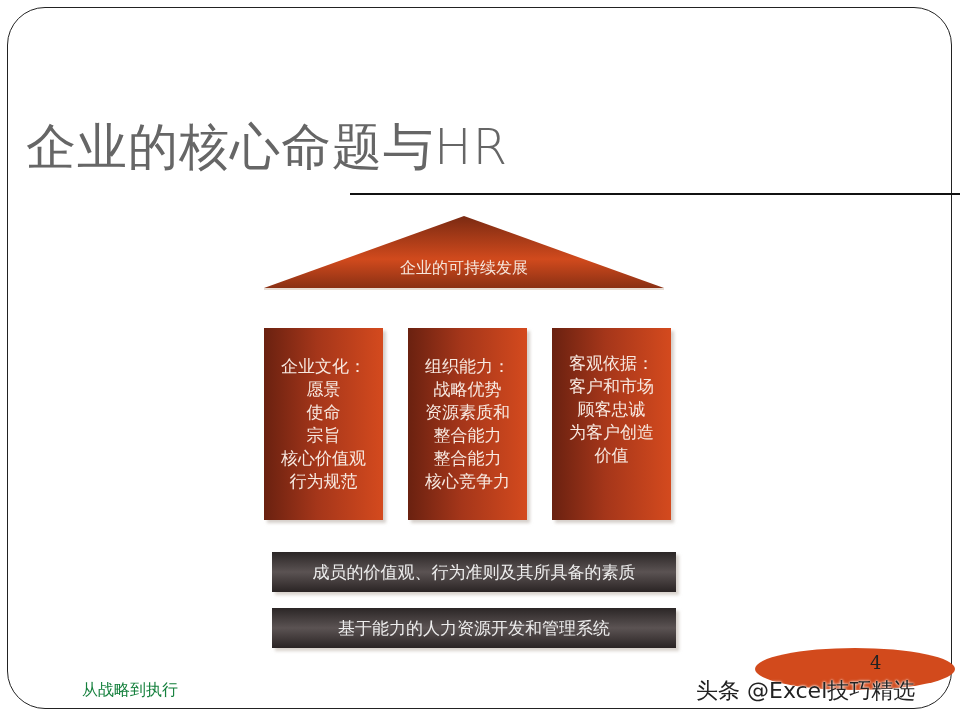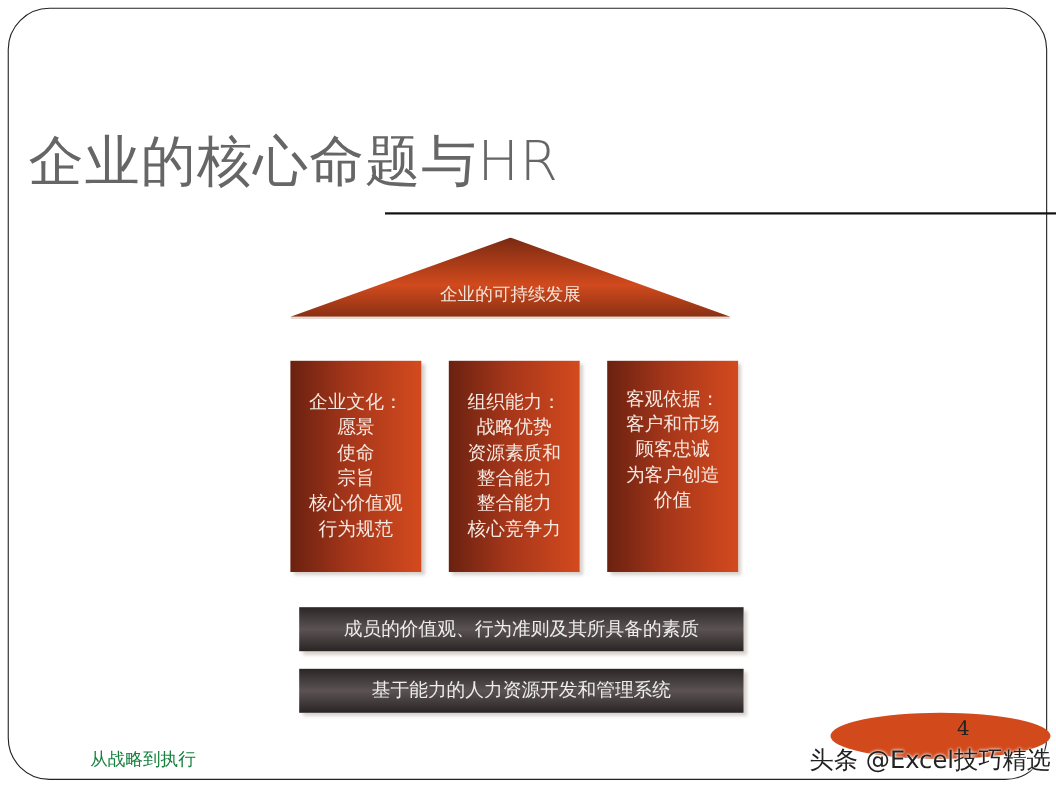--- a/index.html
+++ b/index.html
@@ -22,21 +22,21 @@
   .bar { position:absolute; left:272px; width:404px; height:40px;
          background:linear-gradient(to bottom,#2b2626 0%,#5b5353 50%,#2a2424 100%);
          box-shadow:3px 3px 3px rgba(190,180,170,0.6);
          color:#eeeeee; font-size:17px; line-height:40px; text-align:center; }
   .footer-left { position:absolute; left:82px; top:680px; font-size:16px; color:#15803d; }
   .page-oval { position:absolute; left:755px; top:648px; width:200px; height:42px;
                border-radius:50%; background:#d24a1c; }
   .page-num { position:absolute; left:870px; top:652px; font-size:18px; color:#222; }
   .watermark { position:absolute; left:696px; top:676px; font-family:"DejaVu Sans", sans-serif;
                font-size:22px; color:#222; white-space:nowrap;
-               text-shadow:0 0 2px #fff, 0 0 3px #fff;margin-left:40px; }
+               text-shadow:0 0 2px #fff, 0 0 3px #fff; }
 </style>
 </head>
 <body>
 
 <div class="frame"></div>
 
 <div class="title">企业的核心命题与HR</div>
 <div class="rule"></div>
 
 <svg class="roof" viewBox="0 0 400 74" preserveAspectRatio="none">

